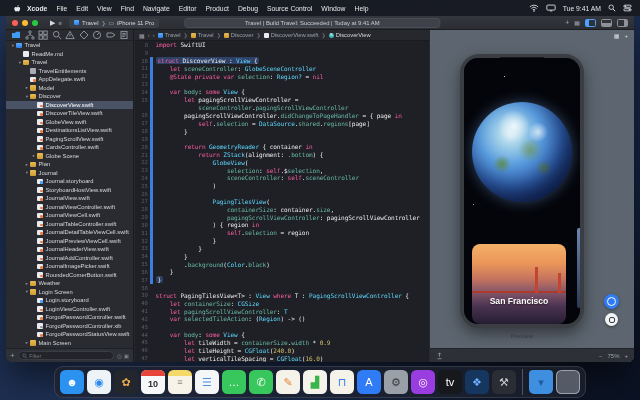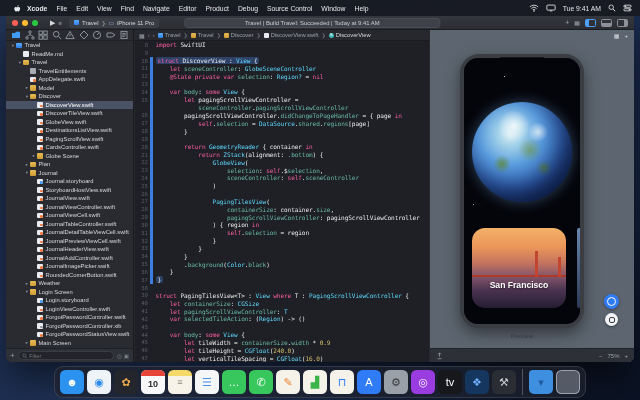--- a/index.html
+++ b/index.html
@@ -133,21 +133,21 @@
   .earth { position:absolute; left:50%; transform:translateX(-50%); top:44px;
     width:100px; height:100px; border-radius:50%;
     background:
       radial-gradient(circle 9px at 30% 62%, rgba(96,140,70,.9), transparent),
       radial-gradient(circle 12px at 58% 48%, rgba(110,150,80,.7), transparent),
       radial-gradient(circle 8px at 72% 66%, rgba(90,130,70,.8), transparent),
       radial-gradient(circle 16px at 42% 24%, rgba(240,248,252,.95), transparent),
       radial-gradient(circle 10px at 66% 30%, rgba(235,244,250,.8), transparent),
       radial-gradient(circle at 38% 32%, #dceef6 0%, #9fcfe8 14%, #5a9de0 34%, #3468bc 58%, #1a3a7c 80%, #0c1f4e 100%);
     box-shadow:0 0 14px rgba(130,185,255,.35), inset -10px -14px 22px rgba(0,0,20,.55); }
-  .sf-card { position:absolute; left:8px; bottom:16px; width:94px; height:80px; border-radius:13px;
+  .sf-card { position:absolute; left:8px; bottom:0; width:94px; height:80px; border-radius:8px;
     background:
       linear-gradient(180deg,#f3b168 0%,#eb9659 24%,#c4735f 44%,#84566a 60%,#4a3350 78%,#251d32 100%);
     overflow:hidden; }
   .sf-card .deck { position:absolute; left:0; right:0; top:47px; height:2px; background:#b03a2a; }
   .sf-card .tower { position:absolute; width:2.5px; height:26px; background:#c2452f; top:23px; }
   .sf-card .t1 { left:63px; } .sf-card .t2 { left:86px; height:20px; top:29px; }
   .sf-title { position:absolute; left:0; right:0; top:52px; text-align:center;
     font-size:8.6px; font-weight:bold; color:#fff; text-shadow:0 1px 2px rgba(0,0,0,.6); }
   .card-sliver { position:absolute; right:0; bottom:16px; width:3px; height:80px;
     background:linear-gradient(180deg,#6a86b0,#2b3a55); border-radius:2px 0 0 2px; }

